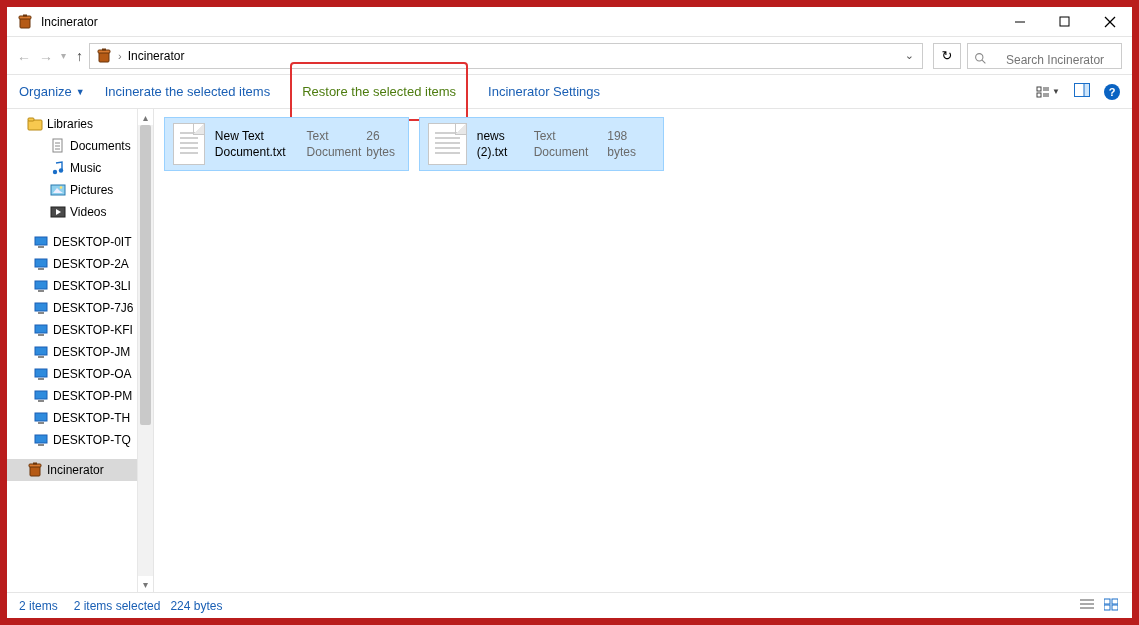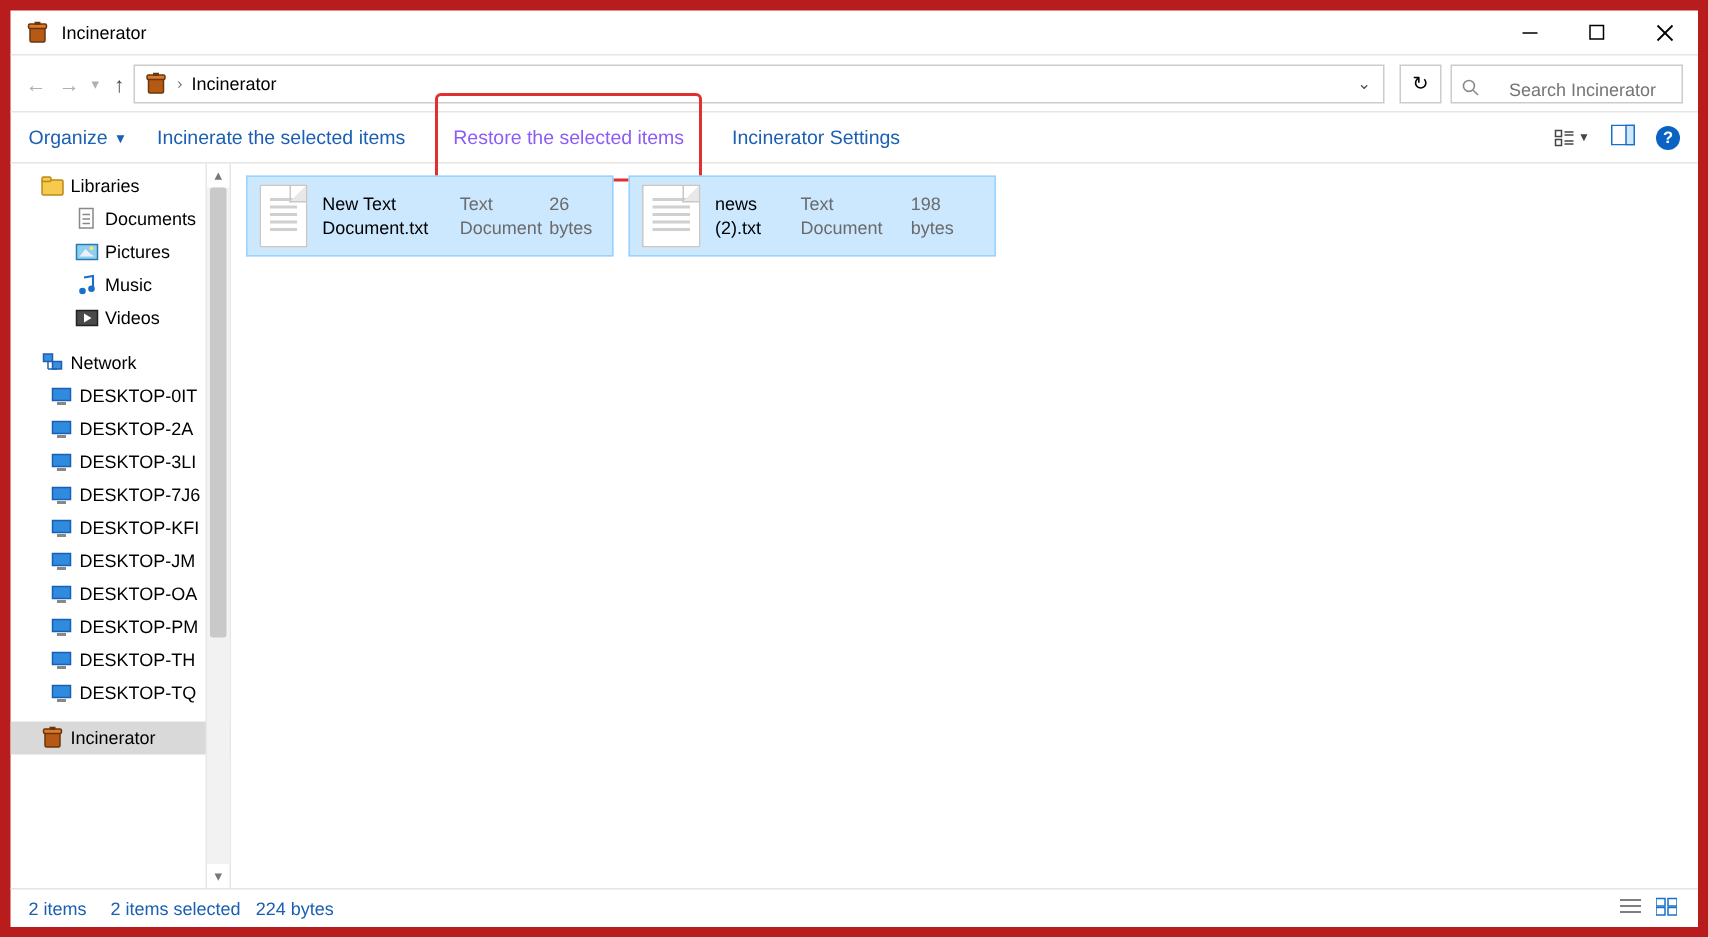--- a/index.html
+++ b/index.html
@@ -101,21 +101,21 @@
     border-bottom: 1px solid #e5e5e5;
     color: #1a5fb4;
     font-size: 13px;
   }
   .cmdbar .org { display:flex; align-items:center; gap:4px; }
   .cmdbar .caret { font-size:9px; color:#1a5fb4;}
   .cmdbar .highlight-box {
     border: 2.5px solid #e03131;
     border-radius: 4px;
     padding: 20px 10px;
-    color: #8b5cf6;
+    color: #4d7c0f;
   }
   .cmdbar .cmd-spacer { flex:1; }
   .cmdbar .right-icons { display:flex; align-items:center; gap:14px; color:#444; }
   .cmdbar .right-icons .view-btn { display:flex; align-items:center; gap:2px; font-size:12px;}
   .cmdbar .right-icons .pane-btn { font-size:14px; color:#1a6fc9;}
   .cmdbar .right-icons .help-btn {
     width:16px; height:16px; border-radius:50%;
     background:#0a63c2; color:#fff;
     display:flex; align-items:center; justify-content:center;
     font-size:11px; font-weight:bold;
@@ -332,61 +332,49 @@
                   <line x1="5" y1="5" x2="10" y2="5" stroke="#888"></line>
                   <line x1="5" y1="8" x2="10" y2="8" stroke="#888"></line>
                   <line x1="5" y1="11" x2="10" y2="11" stroke="#888"></line>
                 </svg>
               </span>
             <span>Documents</span>
           </div>
           <div class="tree-row indent">
             <span class="ico">
                 <svg viewBox="0 0 16 16">
+                  <path d="M6 3 L12 2 V10" fill="none" stroke="#1a6fc9" stroke-width="1.4"></path>
+                  <circle cx="5" cy="12" r="2.2" fill="#1a6fc9"></circle>
+                  <circle cx="11" cy="10.5" r="2.2" fill="#1a6fc9"></circle>
+                </svg>
+              </span>
+            <span>Music</span>
+          </div>
+          <div class="tree-row indent">
+            <span class="ico">
+                <svg viewBox="0 0 16 16">
                   <rect x="1" y="3" width="14" height="10" fill="#8fd0ee" stroke="#2a7ab0"></rect>
                   <polygon points="3,11 7,6 10,9 13,11" fill="#eef"></polygon>
                   <circle cx="11" cy="5.5" r="1.3" fill="#ffe36e"></circle>
                 </svg>
               </span>
             <span>Pictures</span>
           </div>
           <div class="tree-row indent">
             <span class="ico">
                 <svg viewBox="0 0 16 16">
-                  <path d="M6 3 L12 2 V10" fill="none" stroke="#1a6fc9" stroke-width="1.4"></path>
-                  <circle cx="5" cy="12" r="2.2" fill="#1a6fc9"></circle>
-                  <circle cx="11" cy="10.5" r="2.2" fill="#1a6fc9"></circle>
-                </svg>
-              </span>
-            <span>Music</span>
-          </div>
-          <div class="tree-row indent">
-            <span class="ico">
-                <svg viewBox="0 0 16 16">
                   <rect x="1" y="3" width="14" height="10" fill="#4a4a4a" stroke="#222"></rect>
                   <polygon points="6,5 11,8 6,11" fill="#fff"></polygon>
                 </svg>
               </span>
             <span>Videos</span>
           </div>
         </div>
 
         <div class="tree-group">
-          <div class="tree-row">
-            <span class="twisty"></span>
-            <span class="ico">
-                <svg viewBox="0 0 16 16">
-                  <rect x="2" y="2" width="6" height="5" fill="#3b8edb" stroke="#1a5fb4"></rect>
-                  <rect x="8" y="7" width="6" height="5" fill="#3b8edb" stroke="#1a5fb4"></rect>
-                  <line x1="5" y1="7" x2="5" y2="12" stroke="#1a5fb4"></line>
-                  <line x1="5" y1="12" x2="11" y2="12" stroke="#1a5fb4"></line>
-                </svg>
-              </span>
-            <span>Network</span>
-          </div>
           <div class="tree-row indent2">
               <span class="ico">
                 <svg viewBox="0 0 16 16">
                   <rect x="2" y="3" width="12" height="8" fill="#2f8bdd" stroke="#1a5fb4"></rect>
                   <rect x="5" y="12" width="6" height="2" fill="#888"></rect>
                 </svg>
               </span>
               <span>DESKTOP-0IT</span>
             </div>
           <div class="tree-row indent2">

